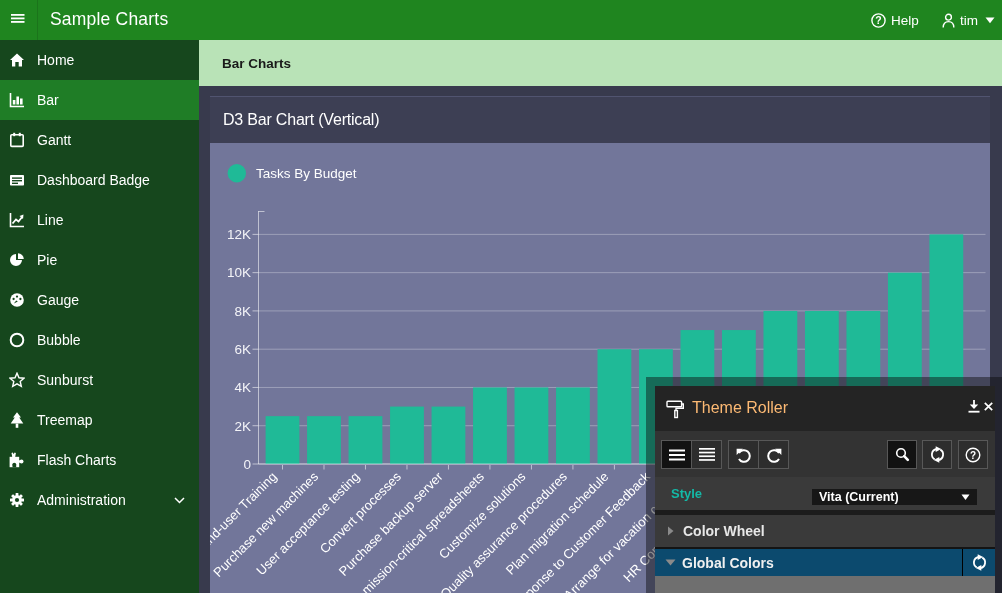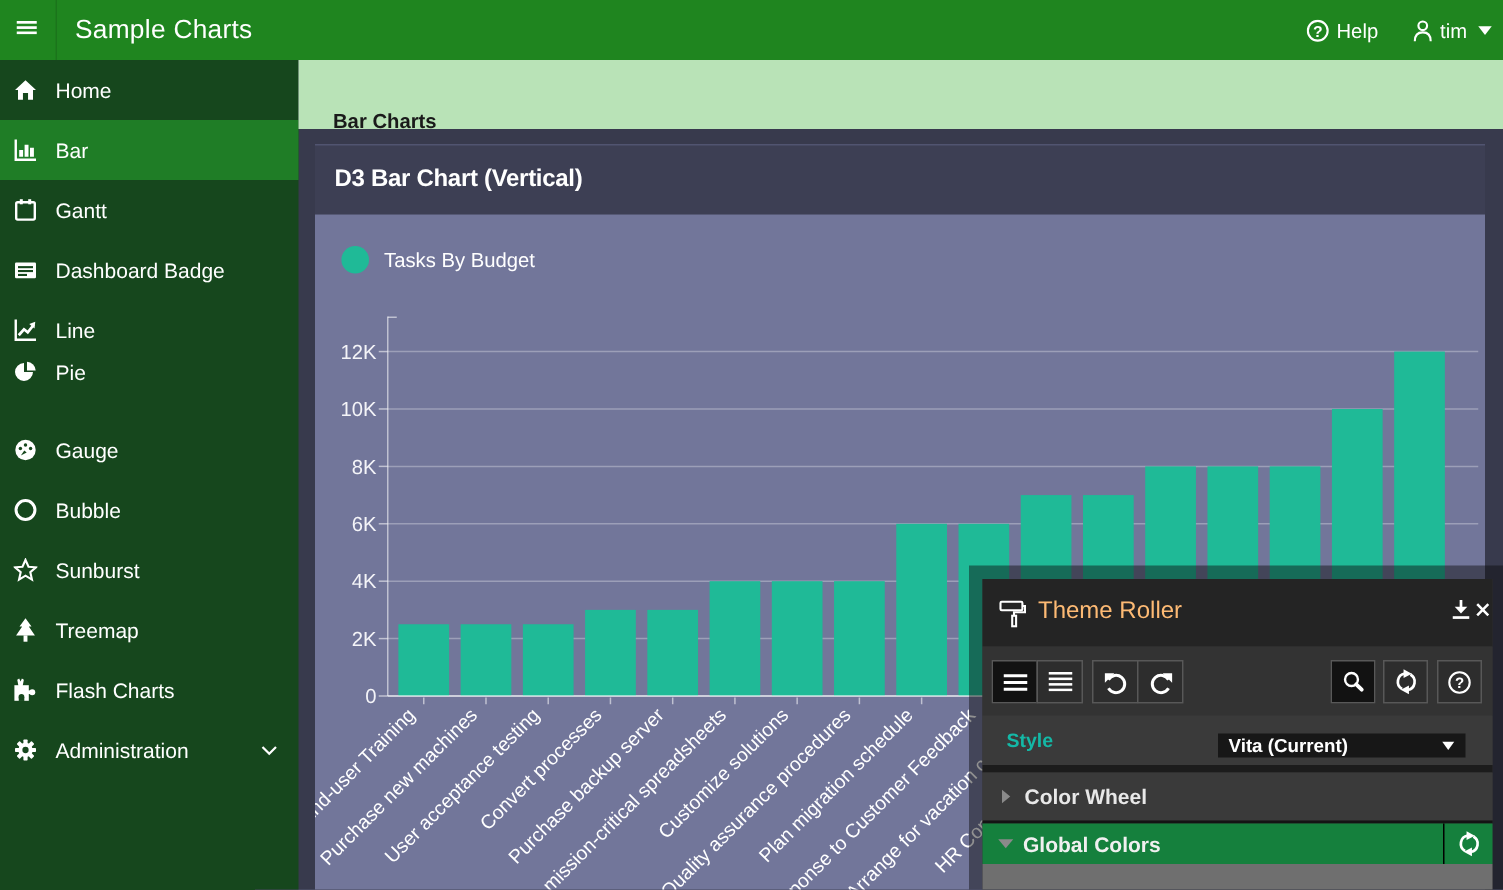--- a/index.html
+++ b/index.html
@@ -12,42 +12,42 @@
   #title { position:absolute; left:50px; top:9px; font-size:17.5px; color:#fff; letter-spacing:0.2px; }
   .hright { position:absolute; top:0; height:40px; color:#fff; font-size:13.5px; display:flex; align-items:center; }
   
   #side { position:absolute; left:0; top:40px; width:199px; height:553px; background:#16471d; }
   .mi { position:absolute; left:0; width:199px; height:40px; color:#fff;padding-left:10px; }
   .mi .lbl { position:absolute; left:37px; top:12px; font-size:14px; }
   .mi.sel { background:#1f7d26; }
   .mi svg { position:absolute; left:9px; top:12px; }
   
   #crumb { position:absolute; left:199px; top:40px; width:803px; height:46px; background:#b9e3b7; }
-  #crumb span { position:absolute; left:23px; top:16px; font-size:13.5px; font-weight:bold; color:#1a1a1a;margin-top:17px; }
+  #crumb span { position:absolute; left:23px; top:16px; font-size:13.5px; font-weight:bold; color:#1a1a1a; }
   
   #card-h { position:absolute; left:210px; top:96px; width:780px; height:47px; background:#3d3f54; border-top:1px solid #515470; }
-  #card-h span { position:absolute; left:13px; top:14px; font-size:16px; letter-spacing:-0.2px; color:#fff;font-weight:bold; }
+  #card-h span { position:absolute; left:13px; top:14px; font-size:16px; letter-spacing:-0.2px; color:#fff; }
   #card-b { position:absolute; left:210px; top:143px; width:780px; height:450px; background:#72769a; }
   
   #tro { position:absolute; left:646px; top:377px; width:356px; height:216px; background:rgba(10,10,10,0.45); }
   #tr { position:absolute; left:9px; top:9px; width:340px; height:207px; background:#333333; }
   #tr-h { position:absolute; left:0; top:0; width:340px; height:45px; background:#242424; }
   #tr-h .t { position:absolute; left:37px; top:13px; font-size:16px; color:#fdba74; }
   #tr-tools { position:absolute; left:0; top:45px; width:340px; height:46px; background:#333; }
   .tbtn { position:absolute; top:9px; height:29px; background:#2d2d2d; border:1px solid #585858; display:flex; align-items:center; justify-content:center; }
   .tbtn.dark { background:#121212; }
   #tr-style { position:absolute; left:0; top:91px; width:340px; height:33px; background:#3a3a3a; }
   #tr-style .lb { position:absolute; left:16px; top:9px; font-size:13px; font-weight:bold; color:#14b8a6; }
   #tr-sel { position:absolute; left:157px; top:11.5px; width:165px; height:16px; background:#171717; }
   #tr-sel .v { position:absolute; left:7px; top:1.5px; font-size:12.5px; font-weight:bold; color:#fff; }
   #div1 { position:absolute; left:0; top:124px; width:340px; height:4.5px; background:#1c1c1c; }
   #tr-cw { position:absolute; left:0; top:128.5px; width:340px; height:32px; background:#3a3a3a;text-decoration:underline; }
   #tr-cw .lb { position:absolute; left:28px; top:8px; font-size:14px; font-weight:bold; color:#e8e8e8; }
   #div2 { position:absolute; left:0; top:160.5px; width:340px; height:2.5px; background:#141414; }
-  #tr-gc { position:absolute; left:0; top:163px; width:340px; height:27px; background:#15803d; }
+  #tr-gc { position:absolute; left:0; top:163px; width:340px; height:27px; background:#0c4a6e; }
   #tr-gc .lb { position:absolute; left:27px; top:6px; font-size:14px; font-weight:bold; color:#f0f0f0; }
   #tr-gc .cell { position:absolute; left:307px; top:0; width:33px; height:27px; border-left:1px solid #000; }
   #tr-bot { position:absolute; left:0; top:190px; width:340px; height:17px; background:#6f6f6f; }
 </style>
 </head>
 <body>
 
 <div id="hdr">
   <div class="sep"></div>
   <svg class="abs" style="left:10.5px;top:14px" width="14" height="9" viewBox="0 0 14 9">
@@ -109,21 +109,21 @@
   <span class="lbl">Dashboard Badge</span>
 </div>
 <div class="mi" style="top:200px">
   <svg width="16" height="16" viewBox="0 0 16 16">
     <path d="M1.5 1 L1.5 14.5 L15 14.5" stroke="#fff" stroke-width="1.6" fill="none"></path>
     <path d="M3.5 11.5 L7 7.5 L9.5 9.5 L13.5 4.5" stroke="#fff" stroke-width="1.8" fill="none"></path>
     <path d="M14.5 2.5 L14 7 L10.5 4 Z" fill="#fff"></path>
   </svg>
   <span class="lbl">Line</span>
 </div>
-<div class="mi" style="top:228px">
+<div class="mi" style="top:240px">
   <svg width="16" height="16" viewBox="0 0 16 16">
     <path d="M7 2 A6 6 0 1 0 13 8 L7 8 Z" fill="#fff"></path>
     <path d="M9 1.2 A6 6 0 0 1 14.8 7 L9 7 Z" fill="#fff"></path>
   </svg>
   <span class="lbl">Pie</span>
 </div>
 <div class="mi" style="top:280px">
   <svg width="16" height="16" viewBox="0 0 16 16">
     <circle cx="8" cy="8" r="6.8" fill="#fff"></circle>
     <circle cx="4.6" cy="7" r="1.15" fill="#16471d"></circle>

